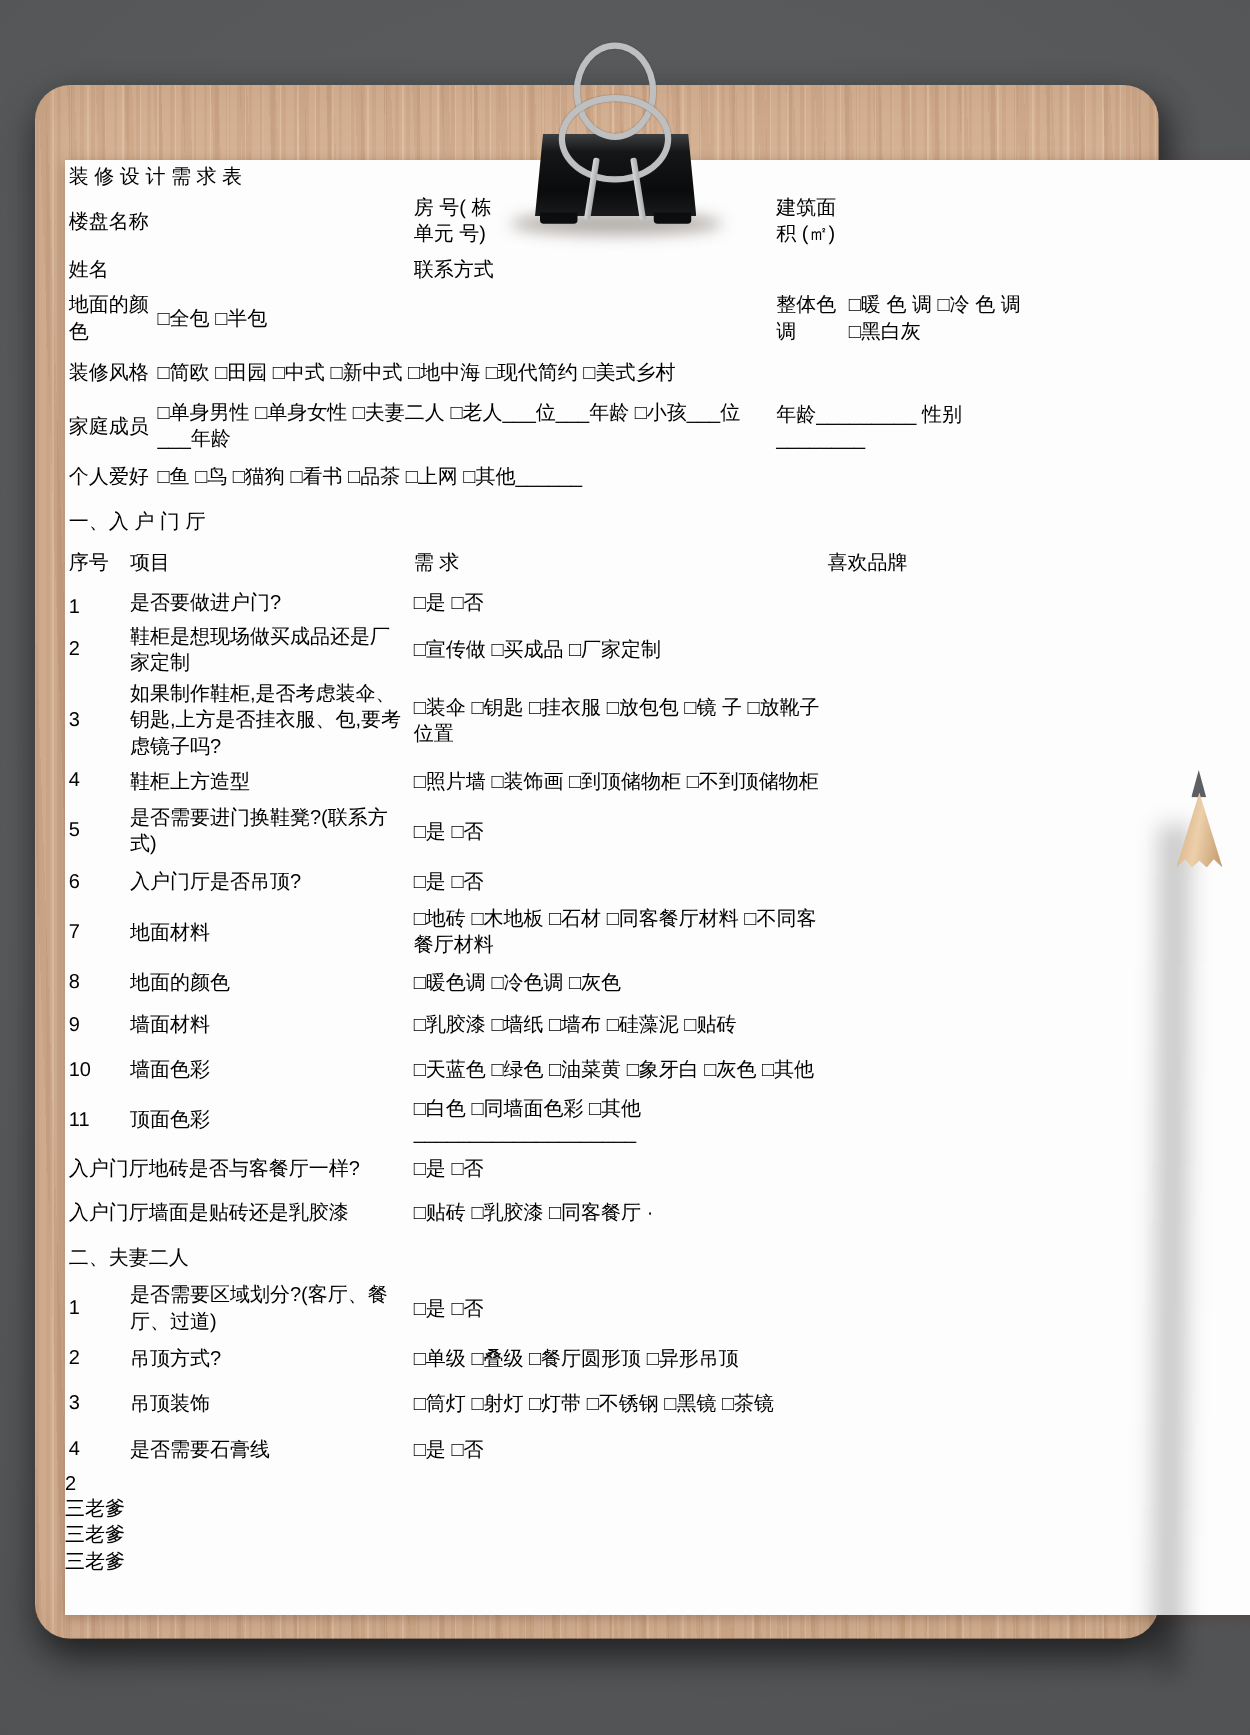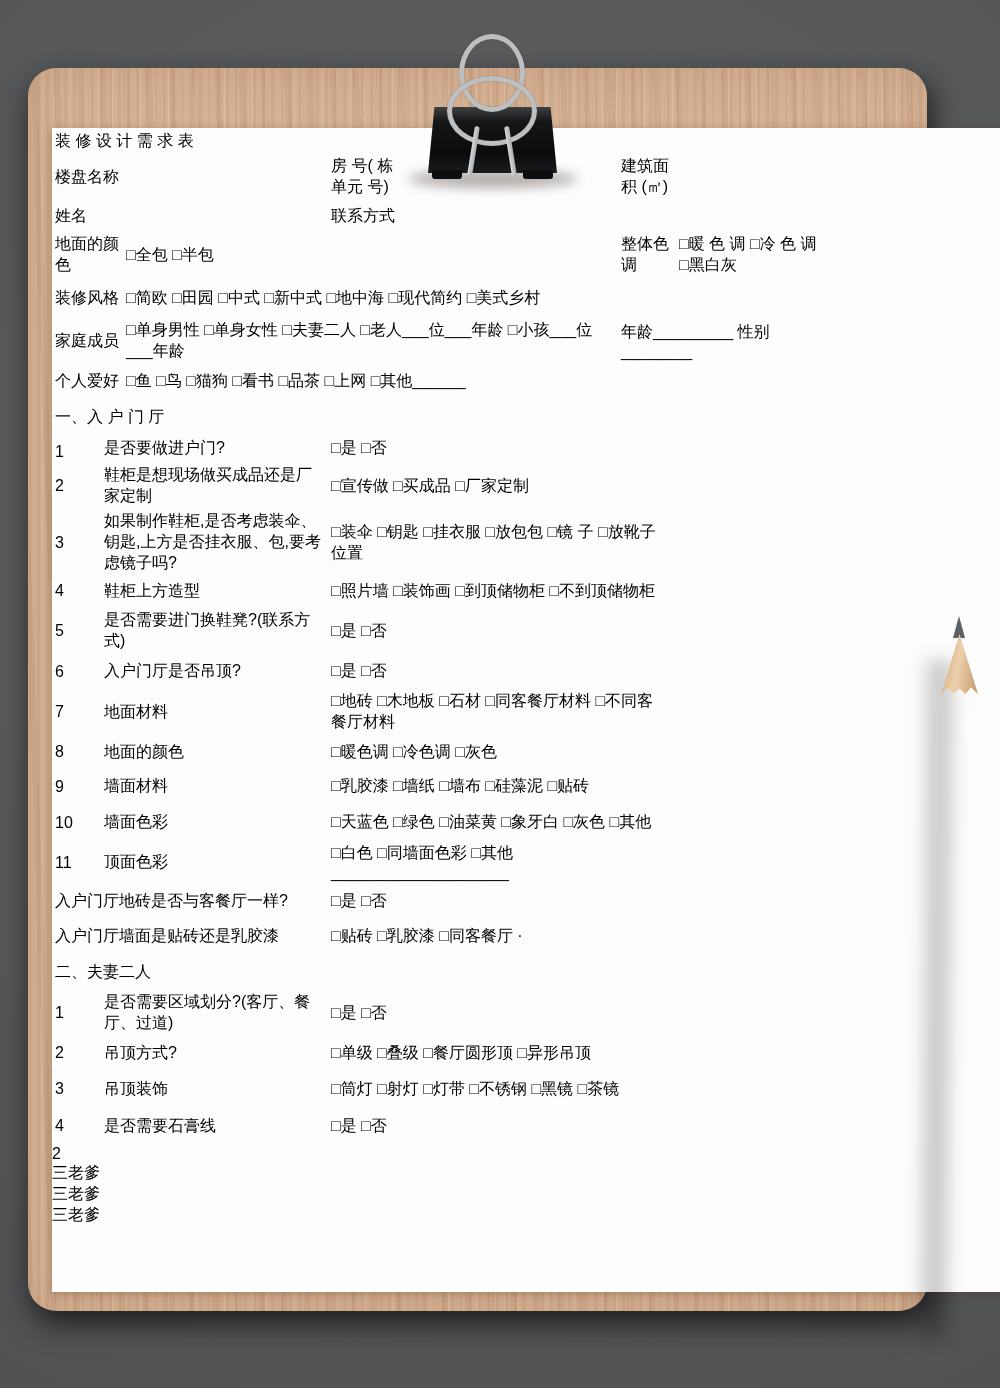--- a/index.html
+++ b/index.html
@@ -135,20 +135,26 @@
           <col style="width:47px">
           <col style="width:225px">
           <col style="width:329px">
           <col style="width:161px">
         </colgroup>
       <tbody>
           <tr style="height:30px">
         <td colspan="3" class="sec-cell">一、入 户 门  厅</td>
         <td></td>
       </tr>
+      <tr style="height:32px">
+        <td class="hdr">序号</td>
+        <td class="hdr">项目</td>
+        <td class="hdr">需  求</td>
+        <td class="hdr">喜欢品牌</td>
+      </tr>
       <tr style="height:28px">
         <td class="num" style="vertical-align:bottom">1</td>
         <td>是否要做进户门?</td>
         <td colspan="2" class="pre">□是        □否</td>
       </tr>
       <tr style="height:41px">
         <td class="num">2</td>
         <td>鞋柜是想现场做买成品还是厂家定制</td>
         <td class="pre">□宣传做   □买成品     □厂家定制</td>
         <td></td>

